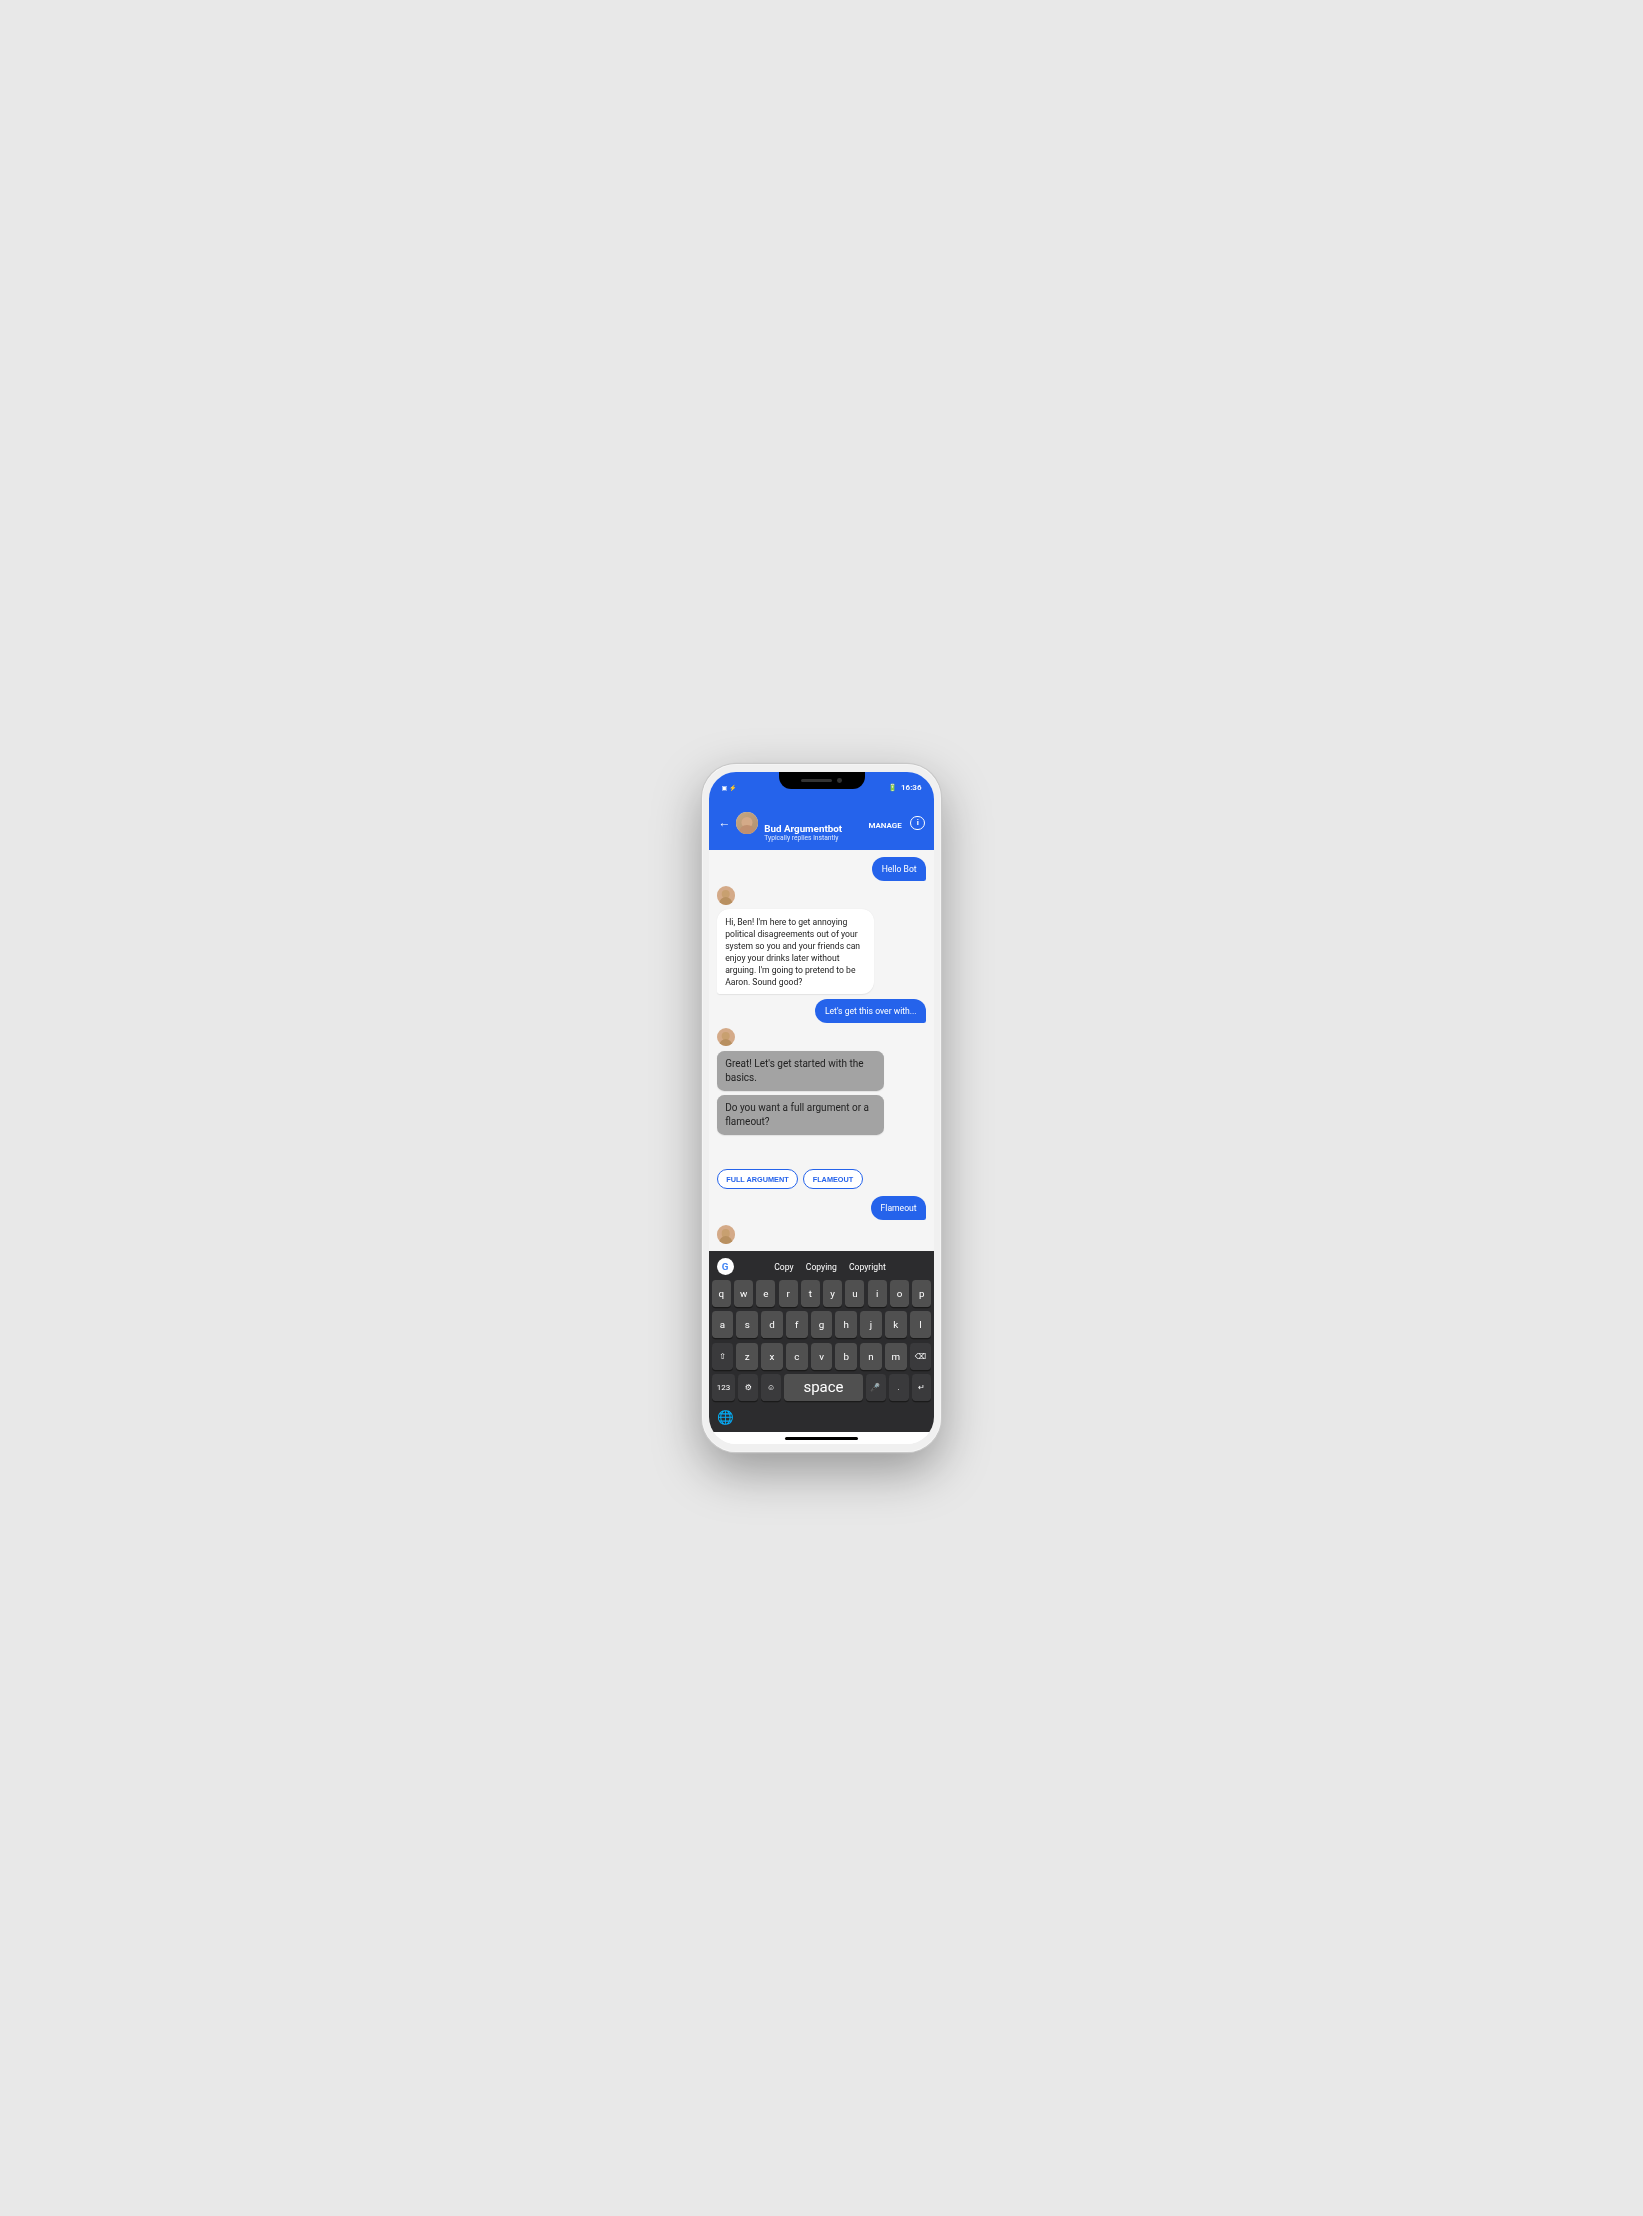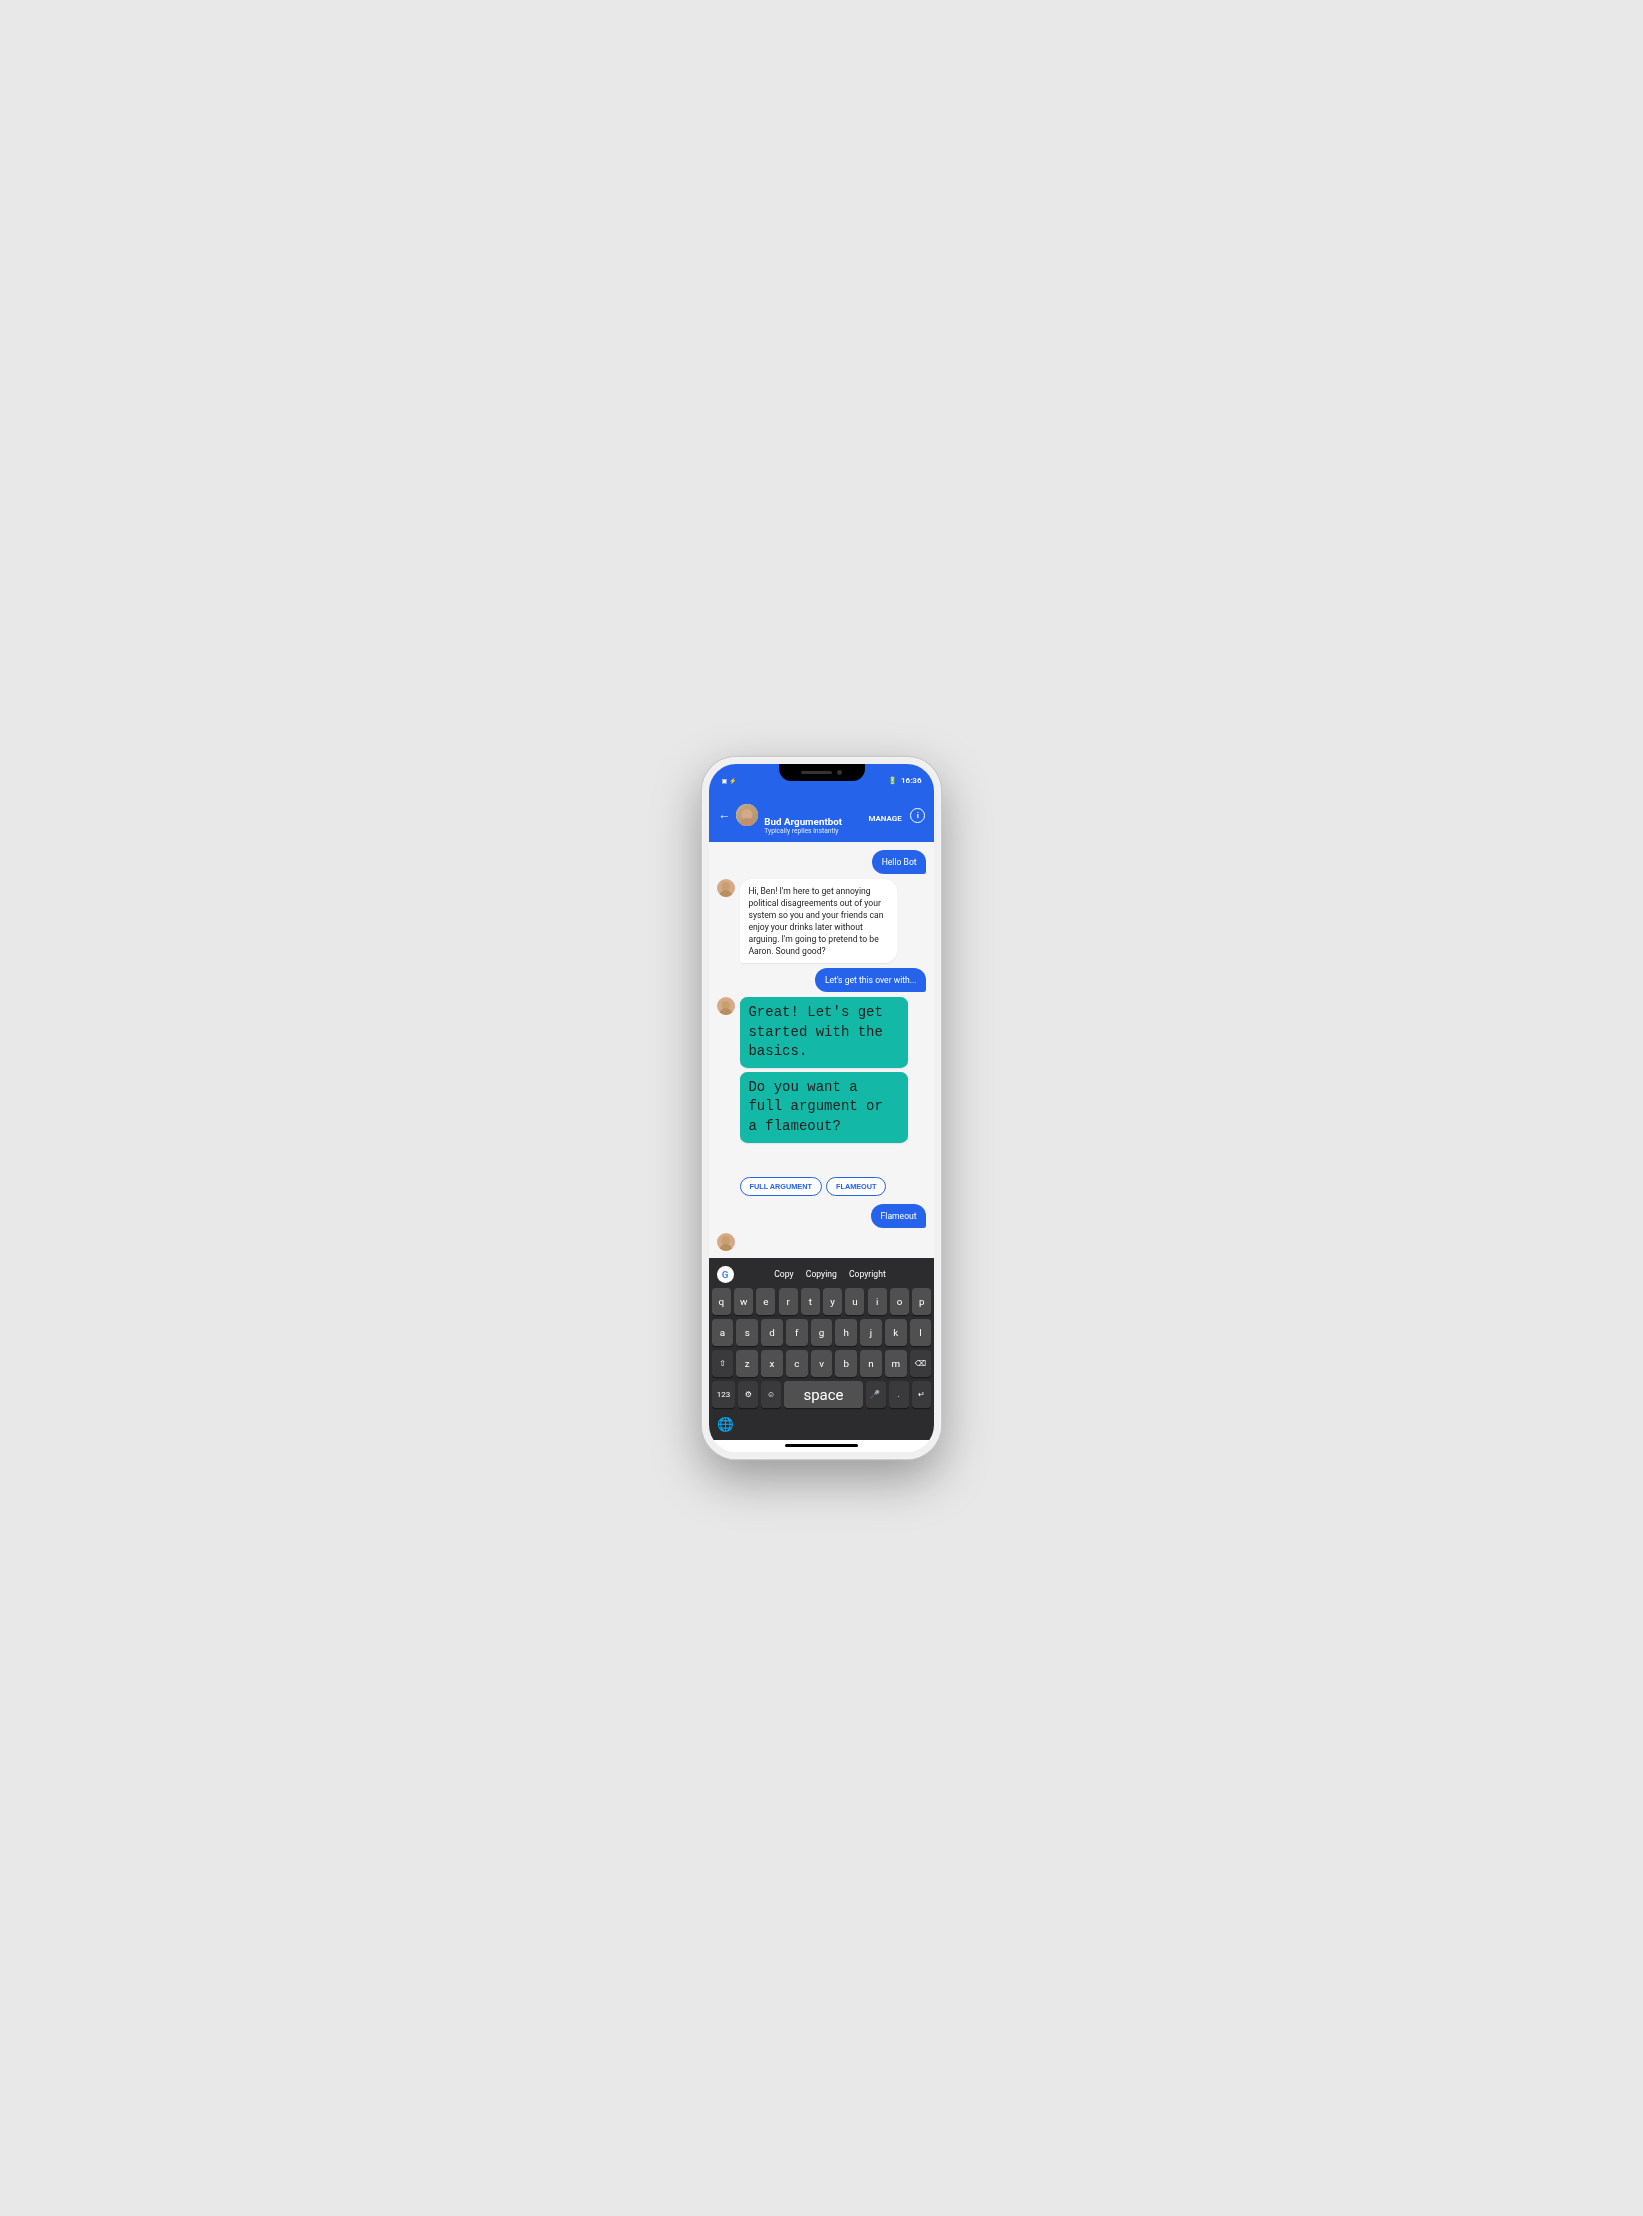--- a/index.html
+++ b/index.html
@@ -226,20 +226,21 @@
       font-size: 8.6px;
       max-width: 65%;
       line-height: 1.4;
     }
 
     
     .msg-bot {
       display: flex;
       align-items: flex-start;
       gap: 4.9px;
+      flex-direction: column;
     }
 
     .msg-bot-avatar {
       width: 18.4px;
       height: 18.4px;
       border-radius: 50%;
       background: #d4aa88;
       flex-shrink: 0;
       overflow: hidden;
       position: relative;
@@ -281,28 +282,27 @@
     }
 
     .msg-bot-group {
       display: flex;
       flex-direction: column;
       gap: 3.7px;
       max-width: 80%;
     }
 
     .bubble-bot-plain {
-      background: #14b8a6;
+      background: #a3a3a3;
       color: #222;
       border-radius: 7.3px;
       padding: 6.1px 8.6px;
-      font-size: 14px;
+      font-size: 10px;
       line-height: 1.4;
       box-shadow: 0 0.6px 1.2px rgba(0,0,0,0.08);
-      font-family: Liberation Mono, monospace;
     }
 
     .quick-replies {
       display: flex;
       gap: 4.9px;
       flex-wrap: wrap;
       padding: 2.4px 0;
       margin-top: 28px;
     }
 

